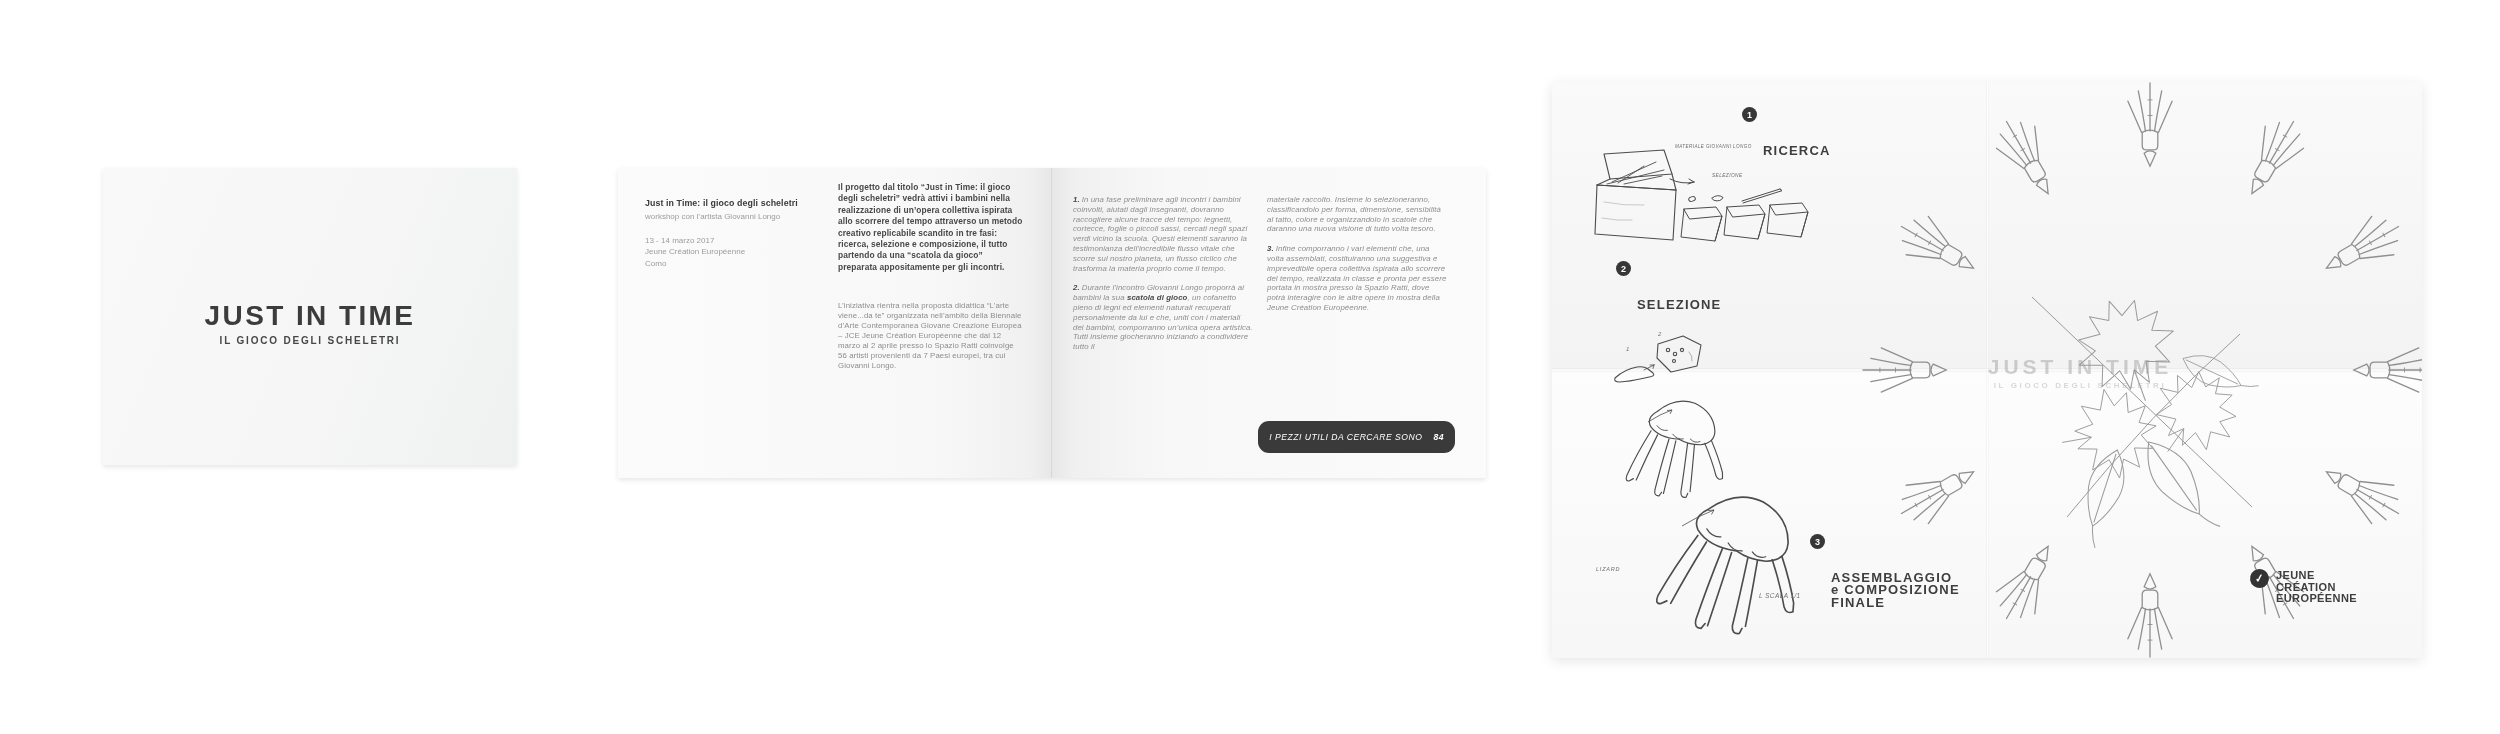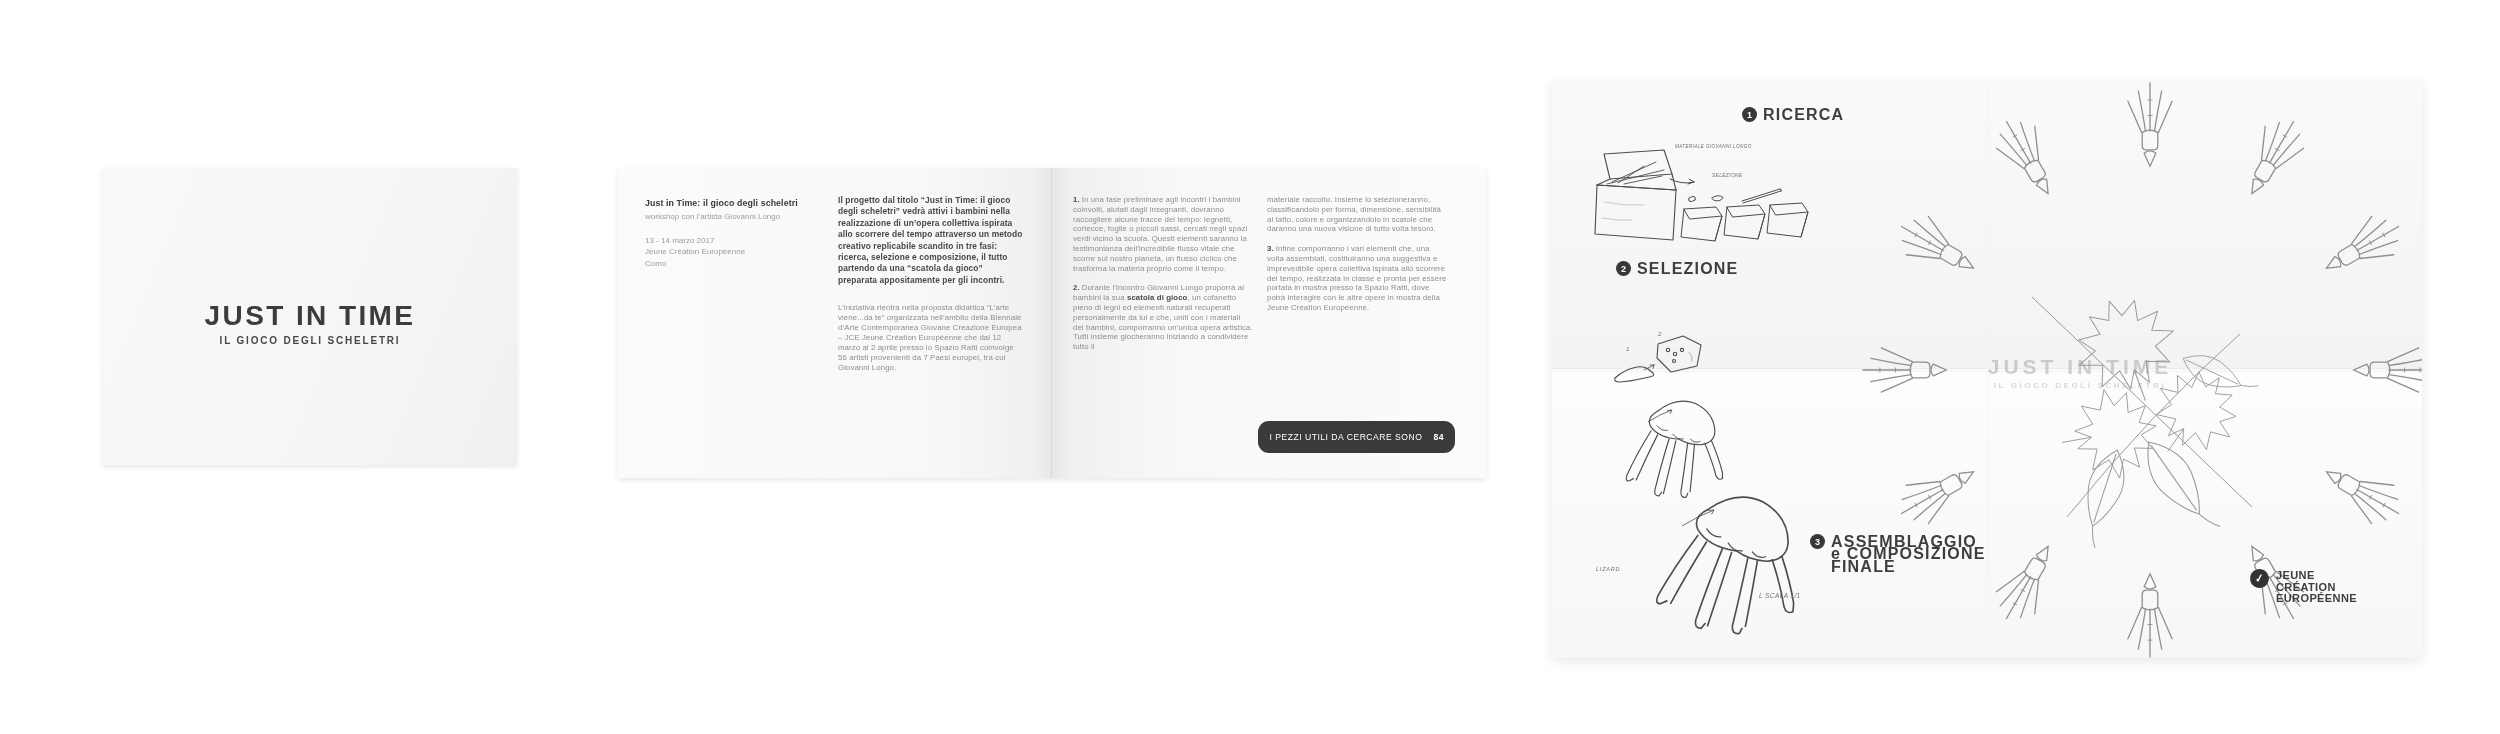--- a/index.html
+++ b/index.html
@@ -28,29 +28,29 @@
   }
   .cover-subtitle{
     position:absolute;left:0;right:0;top:167px;text-align:center;
     font-size:10px;font-weight:700;letter-spacing:1.8px;color:#474747;
   }
 
   
   .booklet{left:618px;top:168px;width:868px;height:310px;background:#a3a3a3;}
   .page{position:absolute;top:0;bottom:0;width:434px;}
   .page-l{left:0;background:linear-gradient(to right,#fbfbfb 0%,#f8f8f8 72%,#f0f0f0 95%,#e7e7e7 100%);}
-  .page-r{right:0;background:linear-gradient(to left,#fbfbfb 0%,#f8f8f8 72%,#f0f0f0 95%,#e7e7e7 100%);}
+  .page-r{right:0;background:linear-gradient(to left,#fbfbfb 0%,#f8f8f8 72%,#f0f0f0 95%,#e7e7e7 100%);font-style:italic;}
   .spine{position:absolute;left:433px;top:0;width:2px;height:100%;
     background:linear-gradient(to right,rgba(0,0,0,0.04),rgba(0,0,0,0.10),rgba(0,0,0,0.04));}
   .col{position:absolute;}
   .info-title{font-size:8.8px;font-weight:700;color:#3b3b3b;letter-spacing:0.1px;}
   .info-sub{font-size:8px;color:#9c9c9c;margin-top:3px;line-height:11px;}
   .info-meta{font-size:8px;color:#9c9c9c;margin-top:13px;line-height:11.3px;white-space:pre-line;}
   .intro{font-size:8.4px;line-height:11.4px;font-weight:700;color:#484848;letter-spacing:0.1px;}
-  .bodytxt{font-size:7.8px;line-height:10px;color:#8d8d8d;letter-spacing:0.1px;margin-top:17px;}
+  .bodytxt{font-size:7.8px;line-height:10px;color:#8d8d8d;letter-spacing:0.1px;margin-top:28px;}
   .ptxt{font-size:7.8px;line-height:9.8px;color:#8d8d8d;letter-spacing:0.1px;margin:0 0 10px 0;}
   .pnum{font-weight:700;color:#4a4a4a;margin-right:2px;}
   .pbold{font-weight:700;color:#4a4a4a;}
   .badge{
     position:absolute;right:31px;top:253px;height:32px;padding:0 11px;
     display:inline-flex;align-items:center;border-radius:11px;background:#3a3a3a;
     color:#ffffff;font-size:8.6px;letter-spacing:0.5px;white-space:nowrap;
   }
   .badge b{margin-left:11px;font-weight:700;}
 
@@ -65,22 +65,22 @@
   .crease-h{position:absolute;left:0;top:286px;width:100%;height:4px;z-index:1;
     background:linear-gradient(to bottom,rgba(0,0,0,0.05),rgba(255,255,255,0.8),rgba(0,0,0,0.03));}
   .watermark{position:absolute;left:528px;top:290px;transform:translate(-50%,-50%);
     text-align:center;z-index:1;white-space:nowrap;}
   .watermark-title{font-size:21px;font-weight:800;letter-spacing:4px;color:rgba(140,140,140,0.40);}
   .watermark-sub{margin-top:2px;font-size:8px;font-weight:700;letter-spacing:2.6px;color:rgba(150,150,150,0.36);}
   .sketchsvg{position:absolute;inset:0;z-index:2;pointer-events:none;}
   .step{position:absolute;display:flex;align-items:flex-start;gap:6px;z-index:3;}
   .stepnum{width:15px;height:15px;border-radius:50%;background:#373737;color:#fff;
     font-size:9px;font-weight:700;display:flex;align-items:center;justify-content:center;flex:0 0 auto;}
-  .steplabel{font-size:16px;font-weight:700;letter-spacing:1.2px;color:#3e3e3e;
-    white-space:pre-line;line-height:12.5px;padding-top:1.5px;}
+  .steplabel{font-size:13px;font-weight:700;letter-spacing:1.2px;color:#3e3e3e;
+    white-space:pre-line;line-height:12.5px;padding-top:1.5px;margin-top:36px;}
   .hw{position:absolute;font-style:italic;color:#6f6f6f;letter-spacing:0.4px;z-index:3;white-space:nowrap;}
   .hw-materials{left:123px;top:62px;font-size:4.6px;}
   .hw-selection{left:160px;top:91px;font-size:4.8px;}
   .hw-mark1{left:74px;top:264px;font-size:6px;}
   .hw-mark2{left:106px;top:249px;font-size:6px;}
   .hw-lizard{left:44px;top:484px;font-size:5.5px;letter-spacing:0.8px;}
   .hw-scale{left:207px;top:510px;font-size:6.5px;}
   .jce{position:absolute;left:698px;top:487px;display:flex;align-items:flex-start;gap:7px;z-index:3;}
   .jce-circle{width:19px;height:19px;border-radius:50%;background:#333333;color:#ffffff;
     font-size:11px;font-weight:700;display:flex;align-items:center;justify-content:center;
@@ -100,21 +100,21 @@
 
   <div class="sheet curl booklet">
     <div class="page page-l">
       <div class="col" style="left:27px;top:30px;width:172px;">
         <div class="info-title">Just in Time: il gioco degli scheletri</div>
         <div class="info-sub">workshop con l’artista Giovanni Longo</div>
         <div class="info-meta">13 - 14 marzo 2017
 Jeune Création Européenne
 Como</div>
       </div>
-      <div class="col" style="left:220px;top:27px;width:186px;">
+      <div class="col" style="left:220px;top:14px;width:186px;">
         <div class="intro">Il progetto dal titolo “Just in Time: il gioco degli scheletri” vedrà attivi i bambini nella realizzazione di un’opera collettiva ispirata allo scorrere del tempo attraverso un metodo creativo replicabile scandito in tre fasi: ricerca, selezione e composizione, il tutto partendo da una “scatola da gioco” preparata appositamente per gli incontri.</div>
         <div class="bodytxt">L’iniziativa rientra nella proposta didattica “L’arte viene...da te” organizzata nell’ambito della Biennale d’Arte Contemporanea Giovane Creazione Europea – JCE Jeune Création Européenne che dal 12 marzo al 2 aprile presso lo Spazio Ratti coinvolge 56 artisti provenienti da 7 Paesi europei, tra cui Giovanni Longo.</div>
       </div>
     </div>
     <div class="spine"></div>
     <div class="page page-r">
       <div class="col" style="left:21px;top:27px;width:180px;">
         <p class="ptxt"><span class="pnum">1.</span><span>In una fase preliminare agli incontri i bambini coinvolti, aiutati dagli insegnanti, dovranno raccogliere alcune tracce del tempo: legnetti, cortecce, foglie o piccoli sassi, cercati negli spazi verdi vicino la scuola. Questi elementi saranno la testimonianza dell’incredibile flusso vitale che scorre sul nostro pianeta, un flusso ciclico che trasforma la materia proprio come il tempo.</span></p>
         <p class="ptxt"><span class="pnum">2.</span><span>Durante l’incontro Giovanni Longo proporrà ai bambini la sua </span><span class="pbold">scatola di gioco</span><span>, un cofanetto pieno di legni ed elementi naturali recuperati personalmente da lui e che, uniti con i materiali dei bambini, comporranno un’unica opera artistica. Tutti insieme giocheranno iniziando a condividere tutto il</span></p>
       </div>

